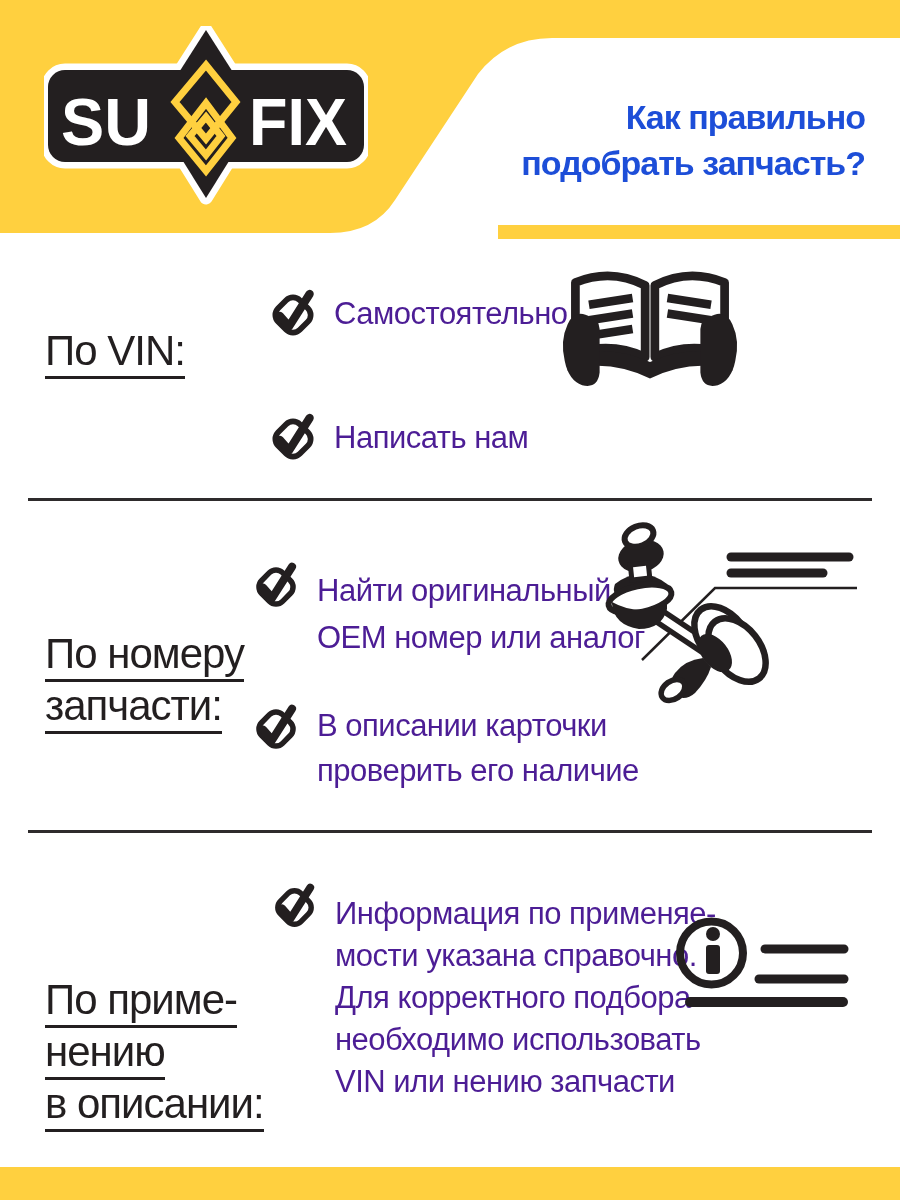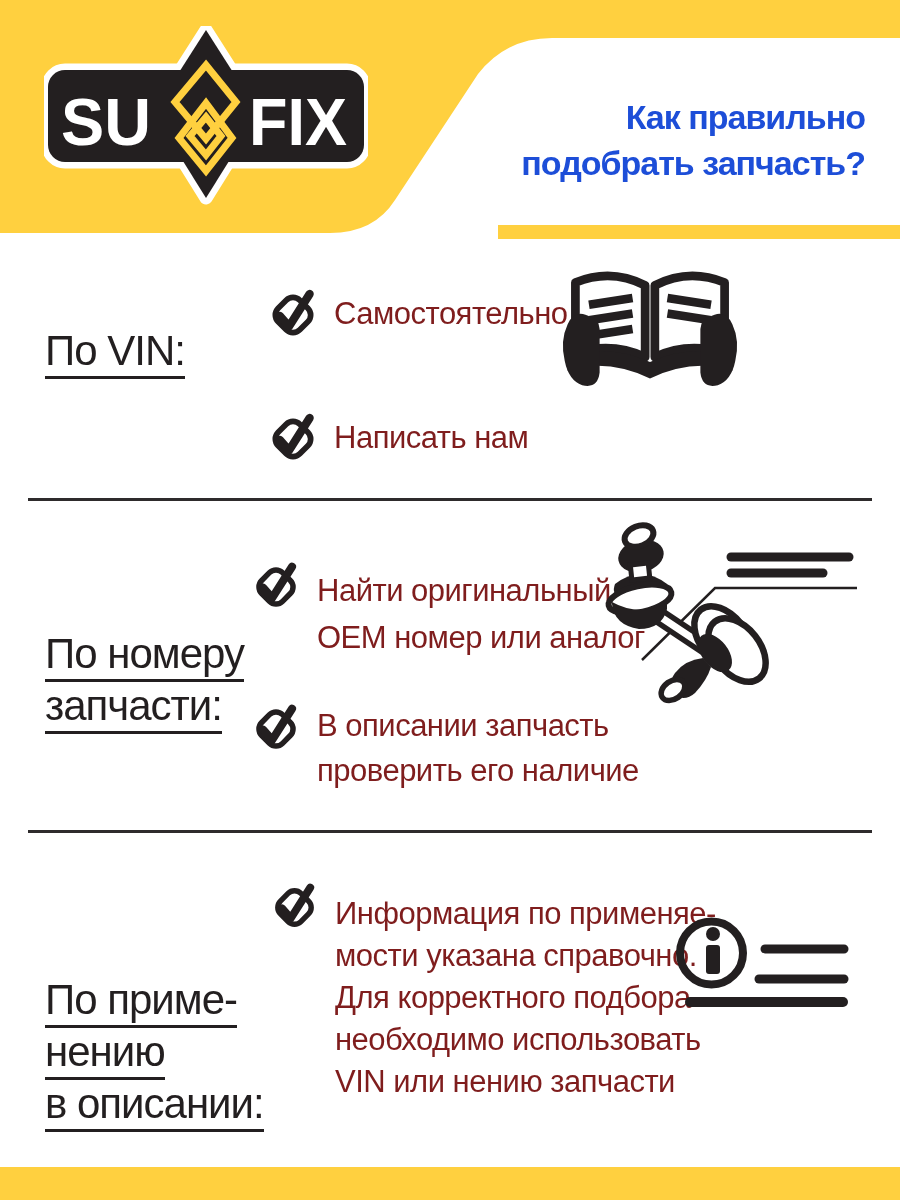--- a/index.html
+++ b/index.html
@@ -40,21 +40,21 @@
     display:inline-block;
     border-bottom:3px solid #231F20;
     padding-bottom:5px;
   }
   #label-vin { top:330px; }
   #label-number { top:633px; }
   #label-application { top:979px;text-decoration:underline; }
 
   
   .check { width:56px; height:56px; }
-  .item-text { font-size:31px; letter-spacing:-0.5px; line-height:47px; color:#7f1d1d; }
+  .item-text { font-size:31px; letter-spacing:-0.5px; line-height:47px; color:#4c1d95; }
   .item-text .tl { display:block; }
 
   #check-1a { left:265px; top:287px; }
   #text-1a  { left:334px; top:290px; }
   #check-1b { left:265px; top:411px; }
   #text-1b  { left:334px; top:414px; }
 
   #check-2a { left:249px; top:560px; width:54px; height:54px; }
   #text-2a  { left:317px; top:567px; }
   #check-2b { left:249px; top:702px; width:54px; height:54px; }
@@ -156,21 +156,21 @@
   </svg>
 <div id="text-2a" class="abs item-text">
   <span class="tl">Найти оригинальный</span>
   <span class="tl">OEM номер или аналог</span>
 </div>
 
 <svg id="check-2b" class="abs check" viewBox="0 0 64 64">
     <use href="#check-sym"></use>
   </svg>
 <div id="text-2b" class="abs item-text">
-  <span class="tl">В описании запчасть</span>
+  <span class="tl">В описании карточки</span>
   <span class="tl">проверить его наличие</span>
 </div>
 
 <svg id="part-graphic" class="abs" viewBox="0 0 290 195">
 
   <g stroke="#231F20" stroke-linecap="round">
     <line x1="146" y1="45" x2="264" y2="45" stroke-width="9"></line>
     <line x1="146" y1="61" x2="238" y2="61" stroke-width="9"></line>
   </g>
   <path d="M272 76 L130 76 L57 148" fill="none" stroke="#231F20" stroke-width="2.5"></path>

